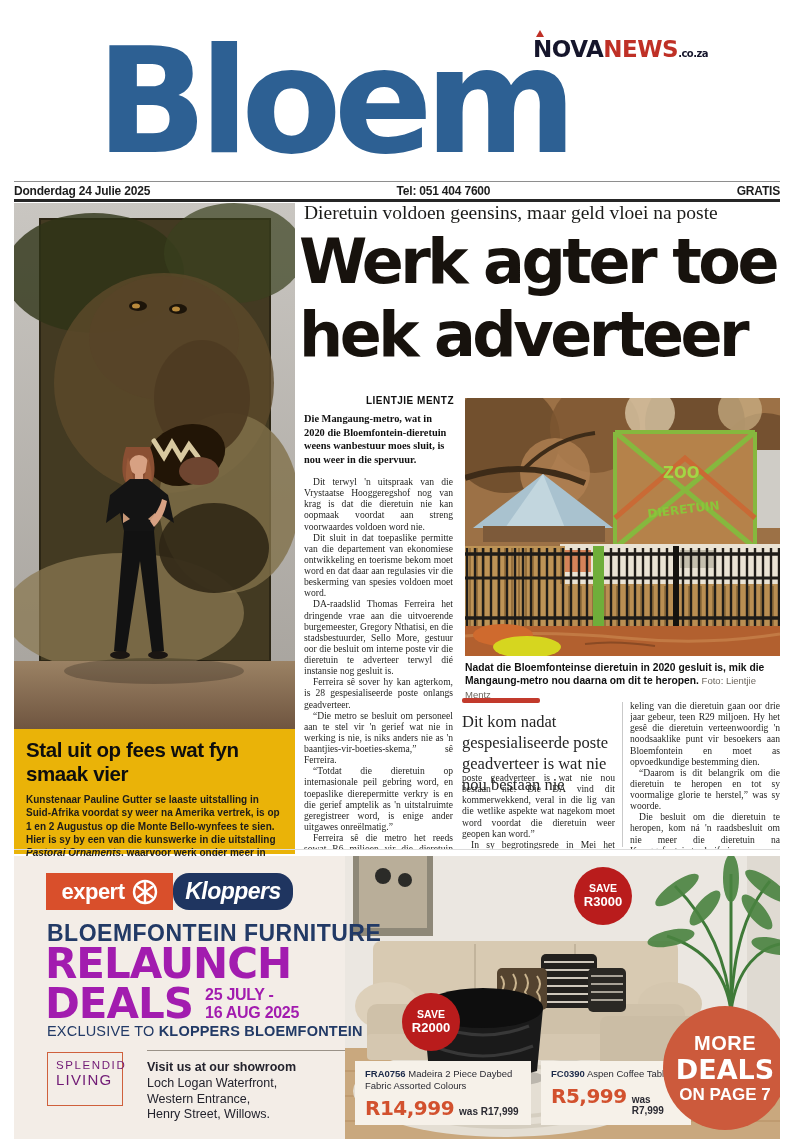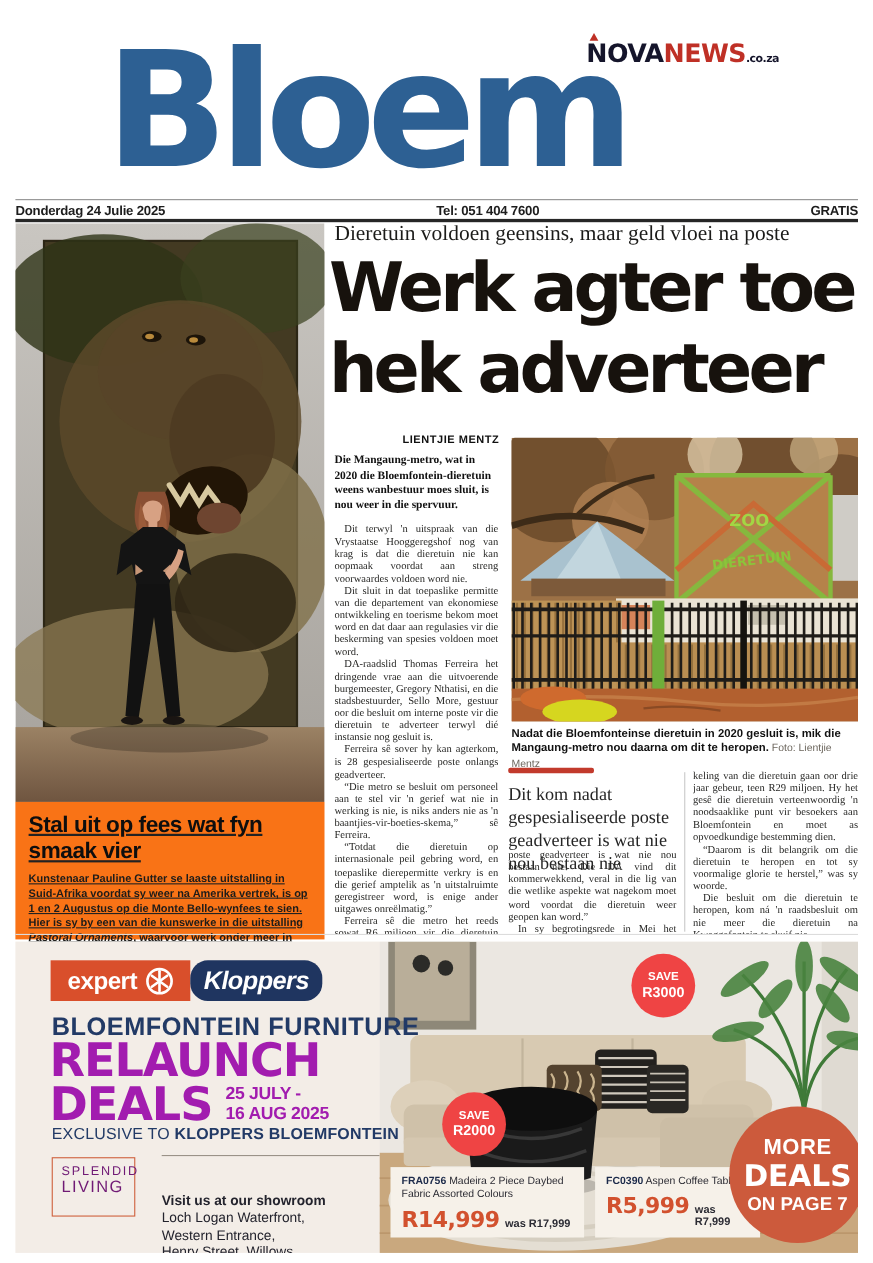--- a/index.html
+++ b/index.html
@@ -44,22 +44,22 @@
   .zoo-photo{position:absolute;left:465px;top:398px;width:315px;height:320px;}
   .caption{position:absolute;left:465px;top:661px;width:316px;font-size:10.3px;font-weight:bold;
         line-height:1.3;color:#101010;}
   .credit{font-weight:normal;color:#6d675e;font-size:9.5px;}
   .pullquote{position:absolute;left:462px;top:698px;width:156px;}
   .pq-bar{width:78px;height:5px;background:#c23a2c;border-radius:2px;margin-bottom:8px;}
   .pq-text{font-family:"Liberation Serif",serif;font-size:16.5px;line-height:1.28;color:#252525;}
 
   
   .left-photo{position:absolute;left:14px;top:203px;width:281px;height:526px;}
-  .gray-box{position:absolute;left:14px;top:729px;width:281px;height:125px;background:#f97316;
-        box-sizing:border-box;padding:9px 12px 24px 12px;text-decoration:underline;}
+  .gray-box{position:absolute;left:14px;top:729px;width:281px;height:125px;background:#eab308;
+        box-sizing:border-box;padding:9px 12px 24px 12px;}
   .gray-box h2{margin:0 0 7px 0;font-size:20.5px;font-weight:bold;letter-spacing:-0.4px;color:#0e0e0e;
         font-family:"Liberation Sans",sans-serif;}
   .gray-box p{margin:0;font-size:10px;font-weight:bold;line-height:1.33;color:#1d1c1a;}
   .gray-box .credit{color:#4f4a42;}
 
   
   .ad{position:absolute;left:14px;top:856px;width:766px;height:283px;background:#f3ede7;overflow:hidden;}
   .ad-room{position:absolute;left:331px;top:0;width:435px;height:283px;}
   .ad-logos{position:absolute;left:32px;top:17px;display:flex;}
   .logo-box{height:37px;display:flex;align-items:center;justify-content:center;}
@@ -75,23 +75,23 @@
   .ad-dates{margin-left:12px;font-size:16px;font-weight:bold;line-height:1.12;letter-spacing:-0.3px;
         font-family:"Liberation Sans",sans-serif;}
   .ad-exclusive{position:absolute;left:33px;top:167px;font-size:14.5px;color:#223a66;letter-spacing:0.2px;}
   .ad-exclusive b{font-weight:bold;}
   .splendid{position:absolute;left:33px;top:196px;width:76px;height:54px;border:1.5px solid #cf603c;
         display:flex;flex-direction:column;justify-content:flex-start;padding:6px 8px;box-sizing:border-box;
         color:#701a75;}
   .splendid .s1{font-size:11.5px;letter-spacing:1.6px;}
   .splendid .s2{font-size:15px;letter-spacing:1.2px;}
   .showroom-line{position:absolute;left:133px;top:194px;width:198px;height:1px;background:#9a9288;}
-  .showroom{position:absolute;left:133px;top:204px;font-size:12.5px;line-height:1.26;color:#23232d;margin-top:24px;}
+  .showroom{position:absolute;left:133px;top:204px;font-size:12.5px;line-height:1.26;color:#23232d;}
   .showroom .t{font-weight:bold;}
-  .badge{position:absolute;border-radius:50%;background:#ef4444;color:#fff;display:flex;
+  .badge{position:absolute;border-radius:50%;background:#b91c1c;color:#fff;display:flex;
         flex-direction:column;align-items:center;justify-content:center;font-weight:bold;line-height:1.1;}
   .badge .b1{font-size:10.5px;}
   .badge .b2{font-size:13px;}
   .badge1{left:560px;top:11px;width:58px;height:58px;}
   .badge2{left:388px;top:137px;width:58px;height:58px;}
   .more-circle{position:absolute;left:649px;top:150px;width:124px;height:124px;border-radius:50%;
         background:#cc5a3c;color:#fff;display:flex;flex-direction:column;align-items:center;
         justify-content:center;line-height:1.12;}
   .more-circle .m1{font-size:20px;font-weight:bold;letter-spacing:0.5px;}
   .more-circle .m2{font-size:27px;font-weight:bold;font-family:"DejaVu Sans",sans-serif;}

